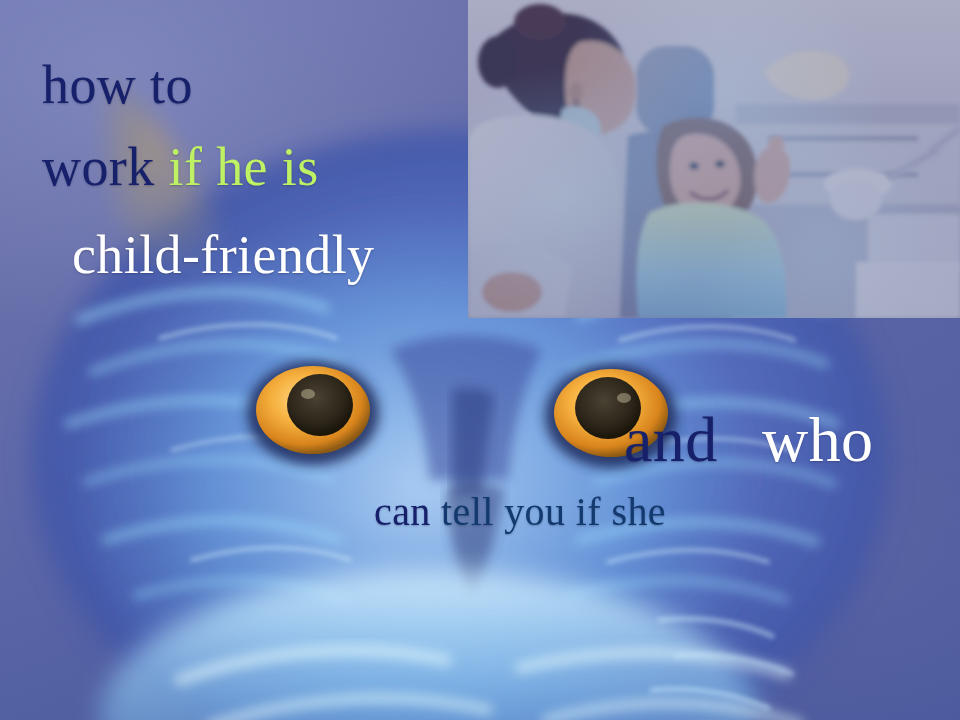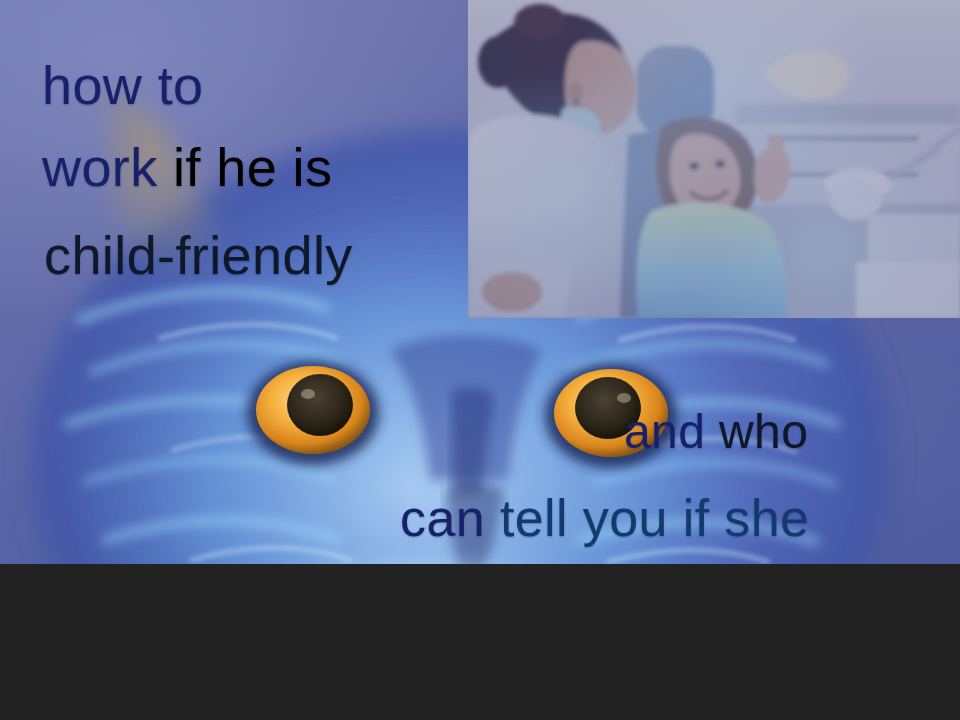--- a/index.html
+++ b/index.html
@@ -1,23 +1,23 @@
 <!DOCTYPE html>
 <html><head>
 <meta charset="utf-8">
 <title>Owl Dental Slide</title>
 <style>
   html,body{margin:0;padding:0;background:#222;}
   *{box-sizing:border-box;}
 
   #stage{
     position:relative;
-    width:960px;height:564px;
+    width:960px;height:720px;
     overflow:hidden;
-    font-family:Liberation Sans, sans-serif;
+    font-family:Liberation Serif, serif;
     background:#6a71ab;
   }
 
   
   .bg-base{
     position:absolute;inset:0;
     background:
       linear-gradient(160deg,#7077b3 0%,#6a71ab 22%,#5d68a8 48%,#4f5da0 74%,#49589c 100%);
   }
   .bg-wash{
@@ -61,30 +61,30 @@
   
   .tx{
     position:absolute;
     white-space:nowrap;
     font-weight:400;
     letter-spacing:.4px;
     line-height:1;
     text-shadow:0 1px 2px rgba(30,30,60,.30);
   }
   .t-navy   {color:#17216b;}
-  .t-black  {color:#000000;}
-  .t-crimson{color:#0f172a;}
+  .t-black  {color:#bef264;}
+  .t-crimson{color:#ffffff;margin-left:28px;}
   .t-teal   {color:#123a6e;}
 
   #l1{left:42px; top:58px;  font-size:54px;}
   #l2{left:42px; top:140px; font-size:54px;}
   #l3{left:44px; top:228px; font-size:54px;}
 
-  #l4{left:624px; top:408px; font-size:48px;}
-  #l5{left:400px; top:492px; font-size:52px;}
+  #l4{left:624px; top:408px; font-size:64px;}
+  #l5{left:374px; top:492px; font-size:40px;}
   #l6{left:332px; top:578px; font-size:54px;}
 </style>
 </head>
 <body>
 
 <div id="stage">
 
   <div class="bg-base"></div>
   <div class="bg-wash"></div>
 

